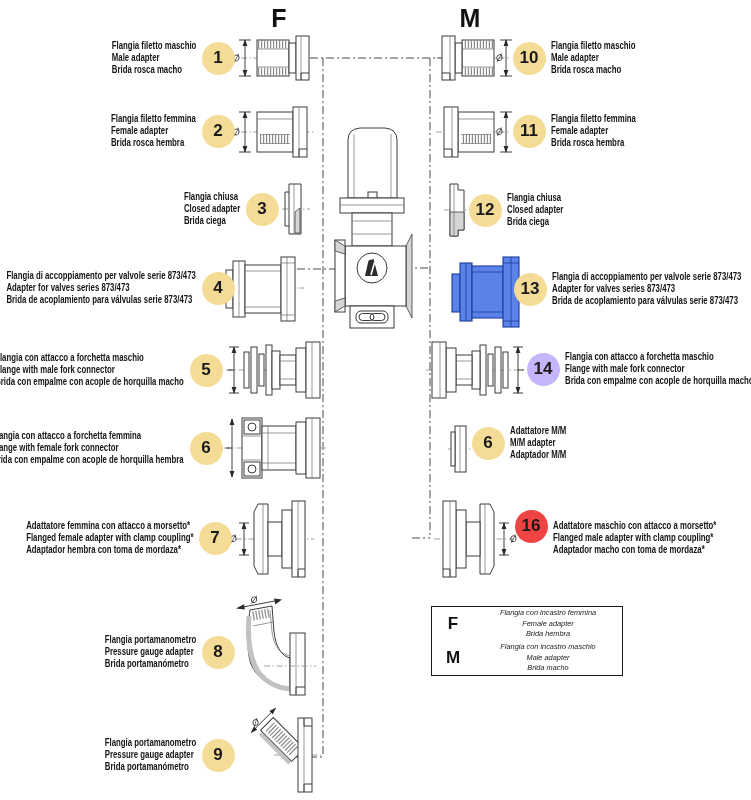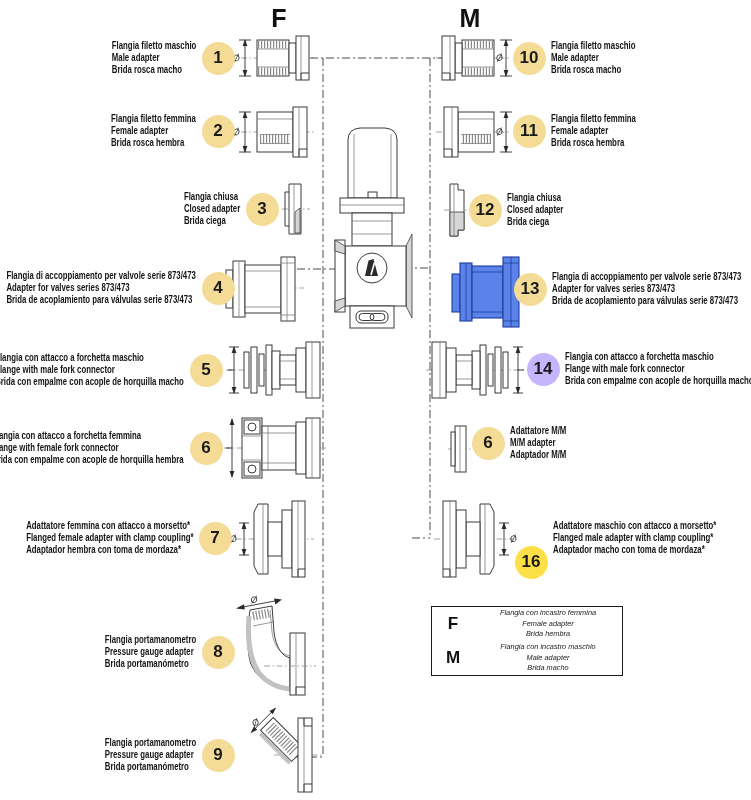--- a/index.html
+++ b/index.html
@@ -409,21 +409,21 @@
     <div>M/M adapter</div>
     <div>Adaptador M/M</div>
   </div>
   <svg class="part" style="left:448px;top:424px;" width="26" height="50">
     <line class="cl" x1="0" y1="25" x2="26" y2="25"></line>
     <rect class="w" x="7" y="2" width="11" height="46"></rect>
     <rect class="w" x="3" y="8" width="4" height="34"></rect>
     <line class="thin" x1="12" y1="2" x2="12" y2="48"></line>
   </svg>
 
-  <div class="badge" style="left: 531px; top: 562px; background: #fde047;">16</div>
+  <div class="badge" style="left: 531px; top: 526px; background: #ef4444;">16</div>
   <div class="lbl right" style="left:553px;top:538px;">
     <div>Adattatore maschio con attacco a morsetto*</div>
     <div>Flanged male adapter with clamp coupling*</div>
     <div>Adaptador macho con toma de mordaza*</div>
   </div>
   <svg class="part" style="left:434px;top:496px;" width="88" height="86">
     <line class="cl" x1="0" y1="43" x2="80" y2="43"></line>
     <g transform="translate(84,0) scale(-1 1)">
       <path class="w" d="M28,8 H38 V78 H28 L24,70 V16 Z"></path>
       <line class="thin" x1="33" y1="8" x2="33" y2="78"></line>

